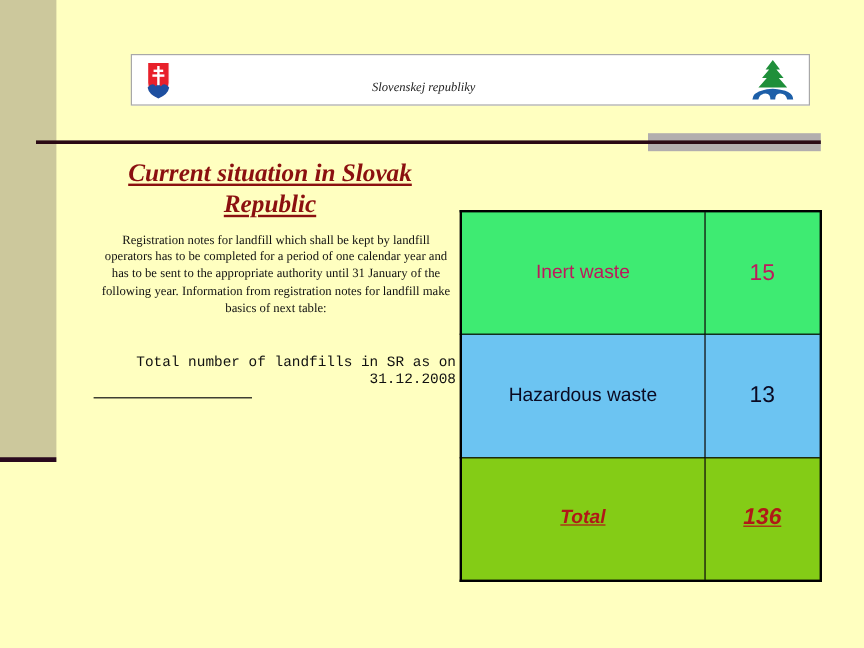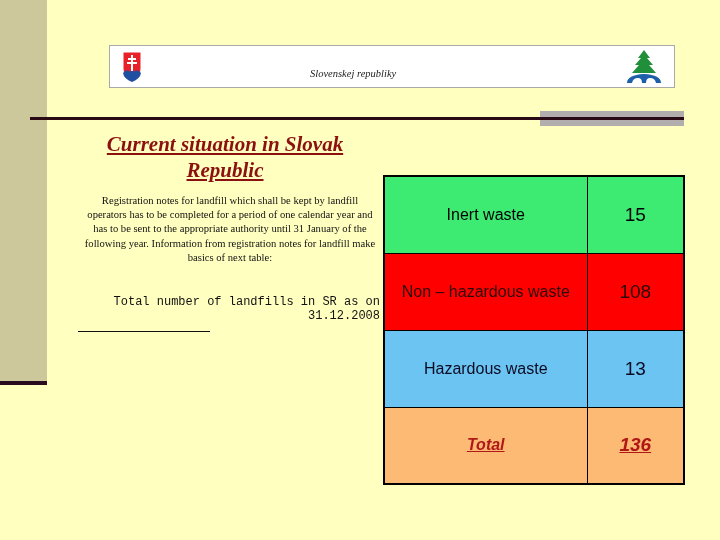--- a/index.html
+++ b/index.html
@@ -130,30 +130,26 @@
   </svg>
 </div>
 
 <div class="headline">Current situation in Slovak Republic</div>
 <div class="paragraph">Registration notes for landfill which shall be kept by landfill operators has to be completed for a period of one calendar year and has to be sent to the appropriate authority until 31 January of  the following year. Information from registration notes for landfill make basics of next table:</div>
 <div class="total-note">Total number of landfills in SR as on 31.12.2008</div>
 <div class="short-rule"></div>
 
 <table class="waste-table">
   <tbody>
-      <tr style="background:#3EEB72;color:#000000;margin-top:24px;">
+      <tr style="background:#3EEB72;color:#be185d;margin-top:24px;">
     <td class="label">Inert waste</td>
     <td class="value">15</td>
-  </tr>
-  <tr style="background:#FF0000;color:#2A0A0A;">
-    <td class="label">Non – hazardous waste</td>
-    <td class="value">108</td>
   </tr>
   <tr style="background:#6CC4F2;color:#0A0A22;">
     <td class="label">Hazardous waste</td>
     <td class="value">13</td>
   </tr>
-  <tr style="background:#fdba74;">
+  <tr style="background:#84cc16;">
     <td class="label"><span class="total-text">Total</span></td>
     <td class="value"><span class="total-text">136</span></td>
   </tr>
 </tbody>
   </table>
 
 </body></html>

